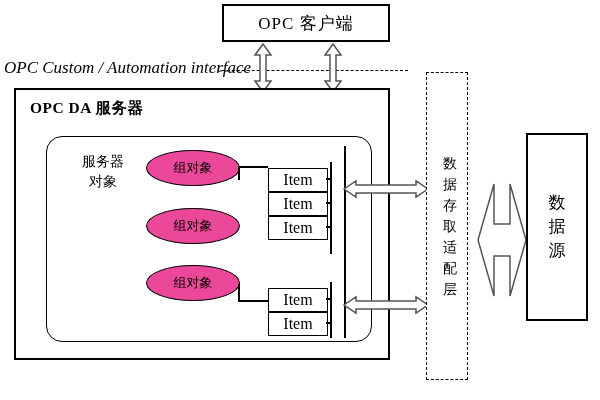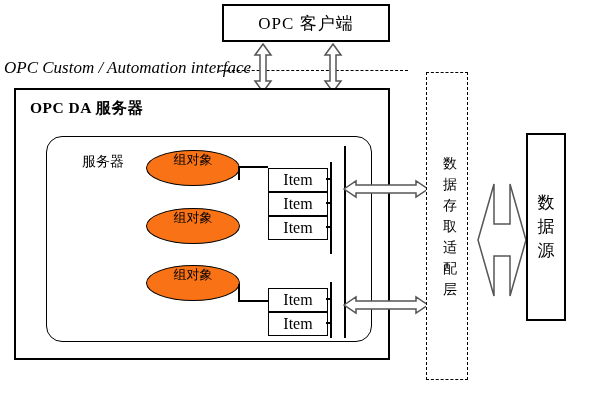--- a/index.html
+++ b/index.html
@@ -96,23 +96,23 @@
     text-align: center;
   }
 
   
   .group-ellipse {
     position: absolute;
     width: 92px;
     height: 34px;
     border: 1.5px solid #000;
     border-radius: 50%;
-    background: #f97316;
-    display: flex;
-    align-items: flex-start;
+    background: #ec4899;
+    display: flex;
+    align-items: center;
     justify-content: center;
     font-size: 13px;
   }
   #group-1 { left: 146px; top: 150px; }
   #group-2 { left: 146px; top: 208px; }
   #group-3 { left: 146px; top: 265px; }
 
   
   .item-box {
     position: absolute;
@@ -160,21 +160,21 @@
     line-height: 21px;
     width: 20px;
     text-align: right;
     word-break: break-all;
   }
 
   
   #datasource-box {
     left: 526px;
     top: 133px;
-    width: 40px;
+    width: 62px;
     height: 188px;
     border: 2px solid #000;
     display: flex;
     align-items: center;
     justify-content: center;
   }
   #datasource-label {
     font-size: 17px;
     line-height: 24px;
     width: 22px;
@@ -215,20 +215,21 @@
   <svg class="arrow" style="left:322px; top:44px;" width="22" height="48">
     <polygon class="arrow-shape" points="11,0 19,11 14,11 14,37 19,37 11,48 3,37 8,37 8,11 3,11"></polygon>
   </svg>
 
   <div class="box" id="server-box"></div>
   <div id="server-title">OPC DA 服务器</div>
 
   <div class="box" id="server-object-box"></div>
   <div id="server-object-label">
     <div>服务器</div>
+    <div>对象</div>
   </div>
 
   <div class="group-ellipse" id="group-1">
     <span>组对象</span>
   </div>
   <div class="group-ellipse" id="group-2">
     <span>组对象</span>
   </div>
   <div class="group-ellipse" id="group-3">
     <span>组对象</span>

